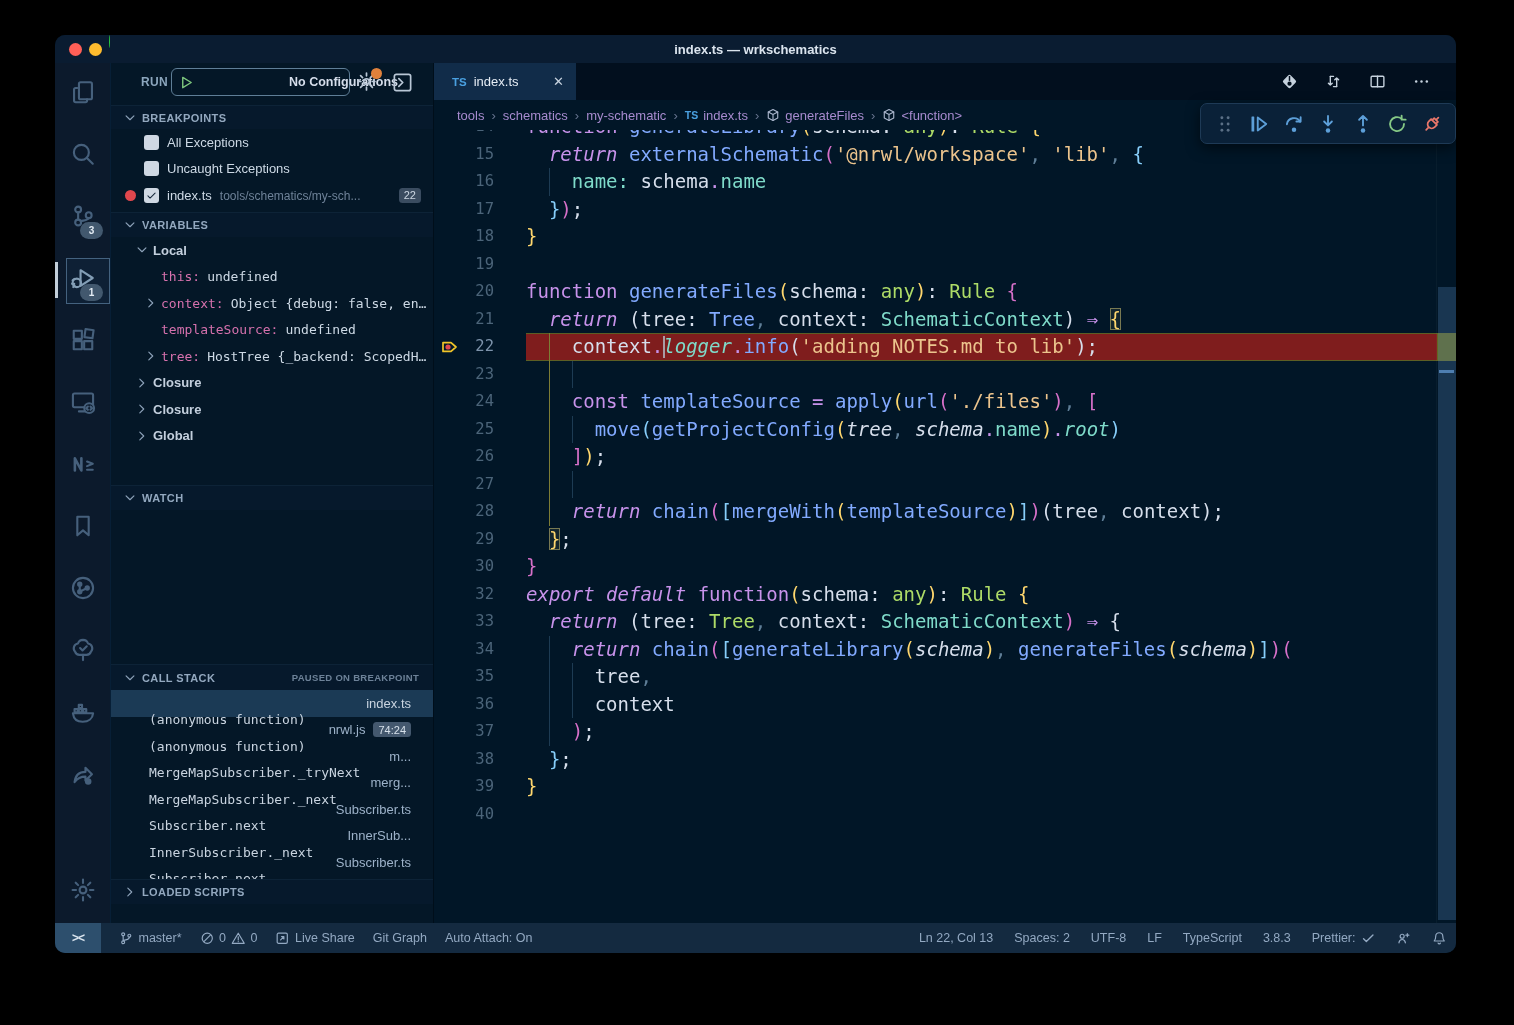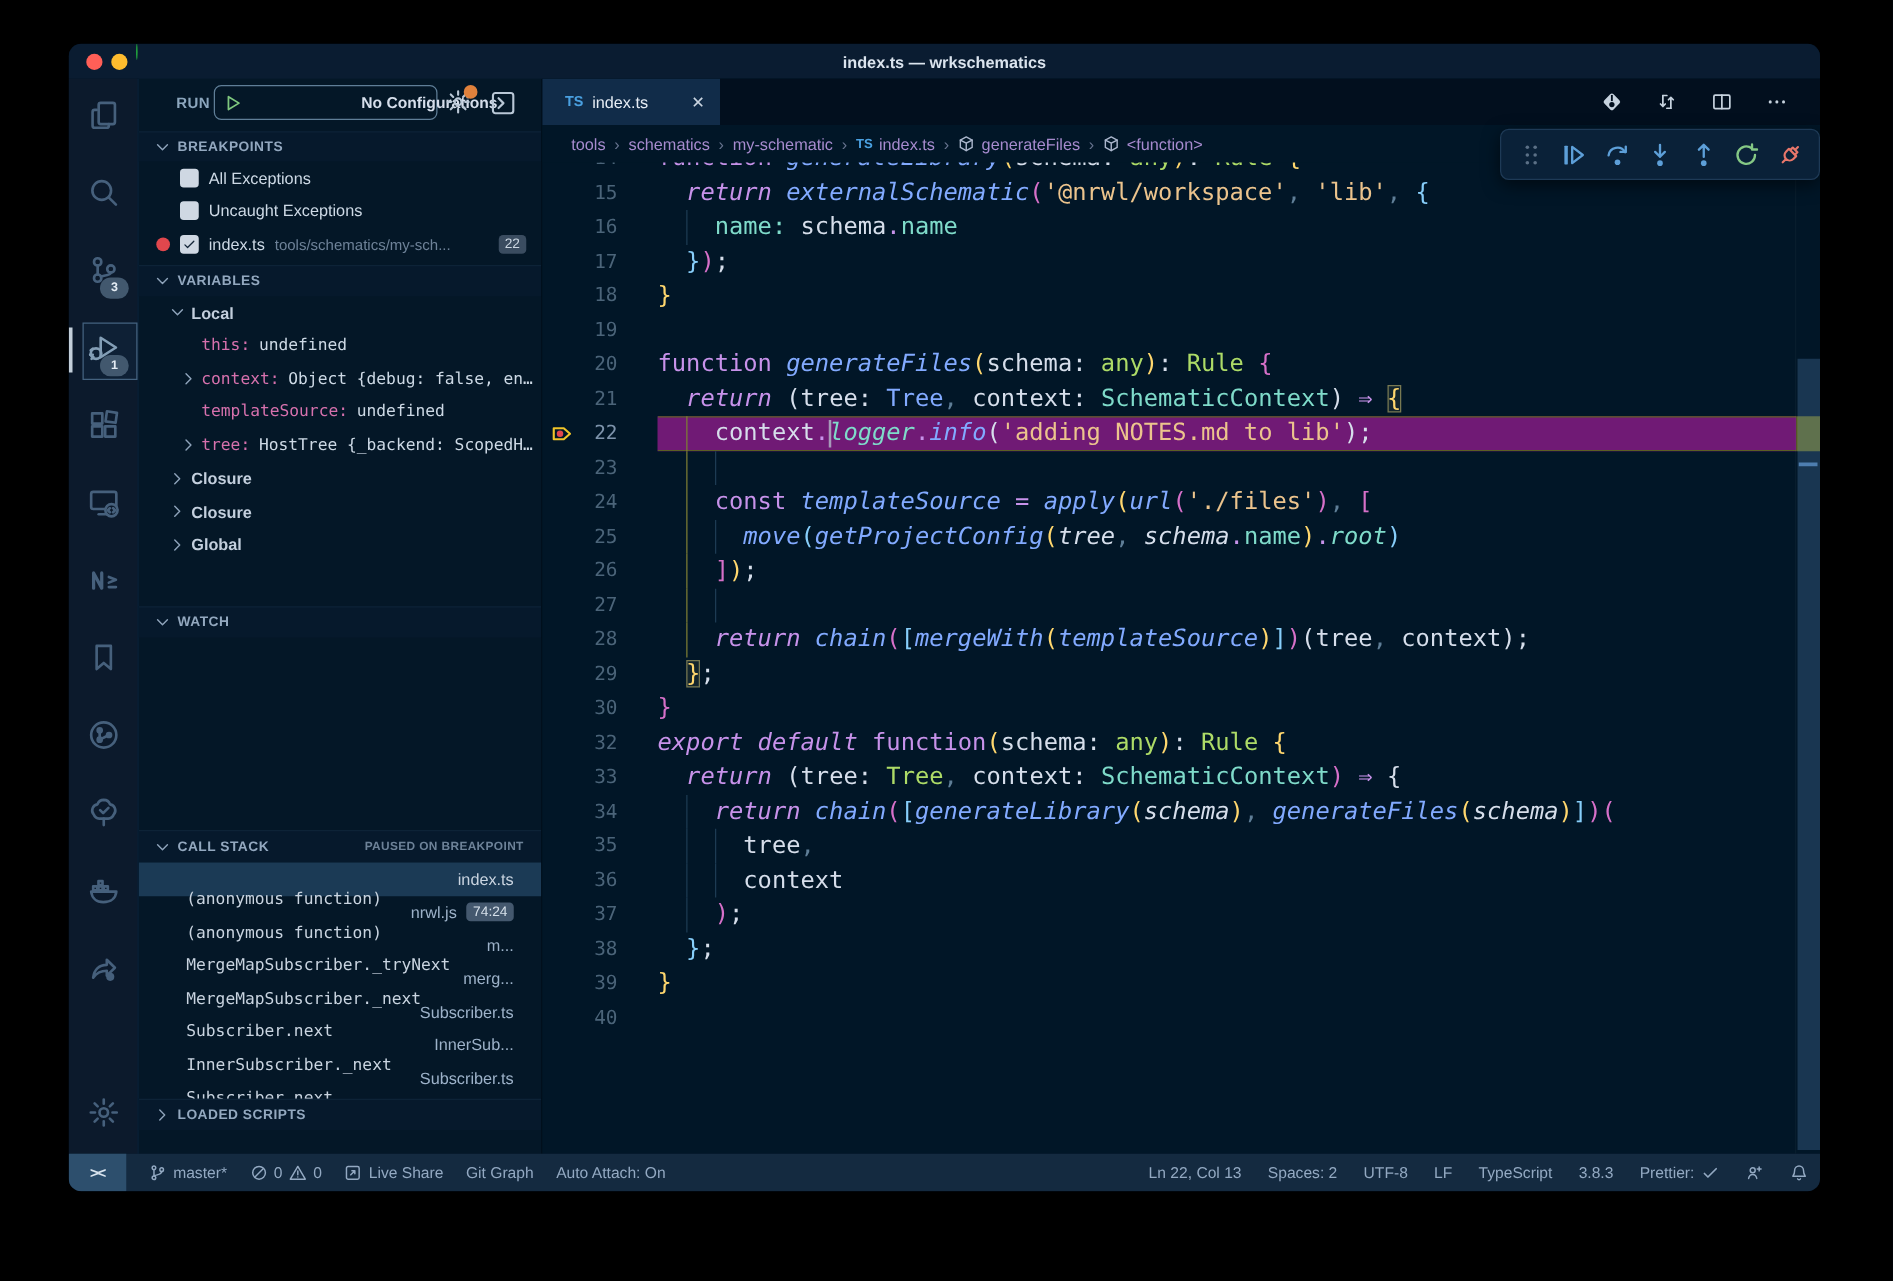--- a/index.html
+++ b/index.html
@@ -83,27 +83,27 @@
   .bc-cube svg{width:14px;height:14px;}
   
   .code-area{flex:1;position:relative;overflow:hidden;}
   .code-inner{position:absolute;left:0;right:19px;top:-17px;}
   .crow{display:flex;height:27.5px;line-height:27.5px;font-family:"DejaVu Sans Mono",monospace;font-size:19px;}
   .gut{width:92px;flex:none;position:relative;color:#4b6479;font-size:15.5px;text-align:right;padding-right:0;}
   .gut .num{position:absolute;right:32px;top:0;}
   .gut .bpa{position:absolute;left:7px;top:5px;width:18px;height:18px;}
   .gut .bpa svg{width:18px;height:18px;}
   .ctext{flex:1;position:relative;white-space:pre;color:#d6deeb;}
-  .crow.cur .ctext{background:#701a75;box-shadow:inset 0 1px 0 #5c5e24,inset 0 -1px 0 #5c5e24;}
+  .crow.cur .ctext{background:#7f1d1d;box-shadow:inset 0 1px 0 #5c5e24,inset 0 -1px 0 #5c5e24;}
   .crow.cur .num{color:#7d93ab;}
   .g{position:absolute;top:0;bottom:0;width:1px;background:#1d3b53;}
   .g.gold{background:#7d7d35;}
   .cursor{position:absolute;width:2px;top:3px;bottom:3px;background:#b8c5d0;opacity:.75;}
   .s-kw{color:#c792ea}.s-kwi{color:#c792ea;font-style:italic}
-  .s-fn{color:#82aaff;font-style:italic}.s-ty{color:#82aaff}
+  .s-fn{color:#82aaff;}.s-ty{color:#82aaff}
   .s-str{color:#ecc48d}.s-tl{color:#7fdbca}.s-tli{color:#7fdbca;font-style:italic}
   .s-gr{color:#addb67}.s-fgi{color:#d6deeb;font-style:italic}
   .s-dim{color:#5f7e97}.s-acc{color:#c792ea}
   .s-b1{color:#ffd76e}.s-b2{color:#d670c9}.s-b3{color:#87cefa}
   .s-b1m{color:#ffd76e;outline:1px solid rgba(221,205,120,.5);outline-offset:-1px;background:rgba(130,130,80,.15)}
   .sb-track{position:absolute;top:0;right:0;bottom:0;width:19px;border-left:1px solid rgba(255,255,255,.03);}
   .sb-slider{position:absolute;left:1px;right:0;top:157px;height:633px;background:rgba(90,140,190,.28);}
   .sb-mark-cur{position:absolute;left:0;right:0;top:203px;height:28px;background:rgba(122,124,34,.8);}
   .sb-mark-bp{position:absolute;left:2px;right:2px;top:240px;height:3px;background:#4e7eb0;}
   

